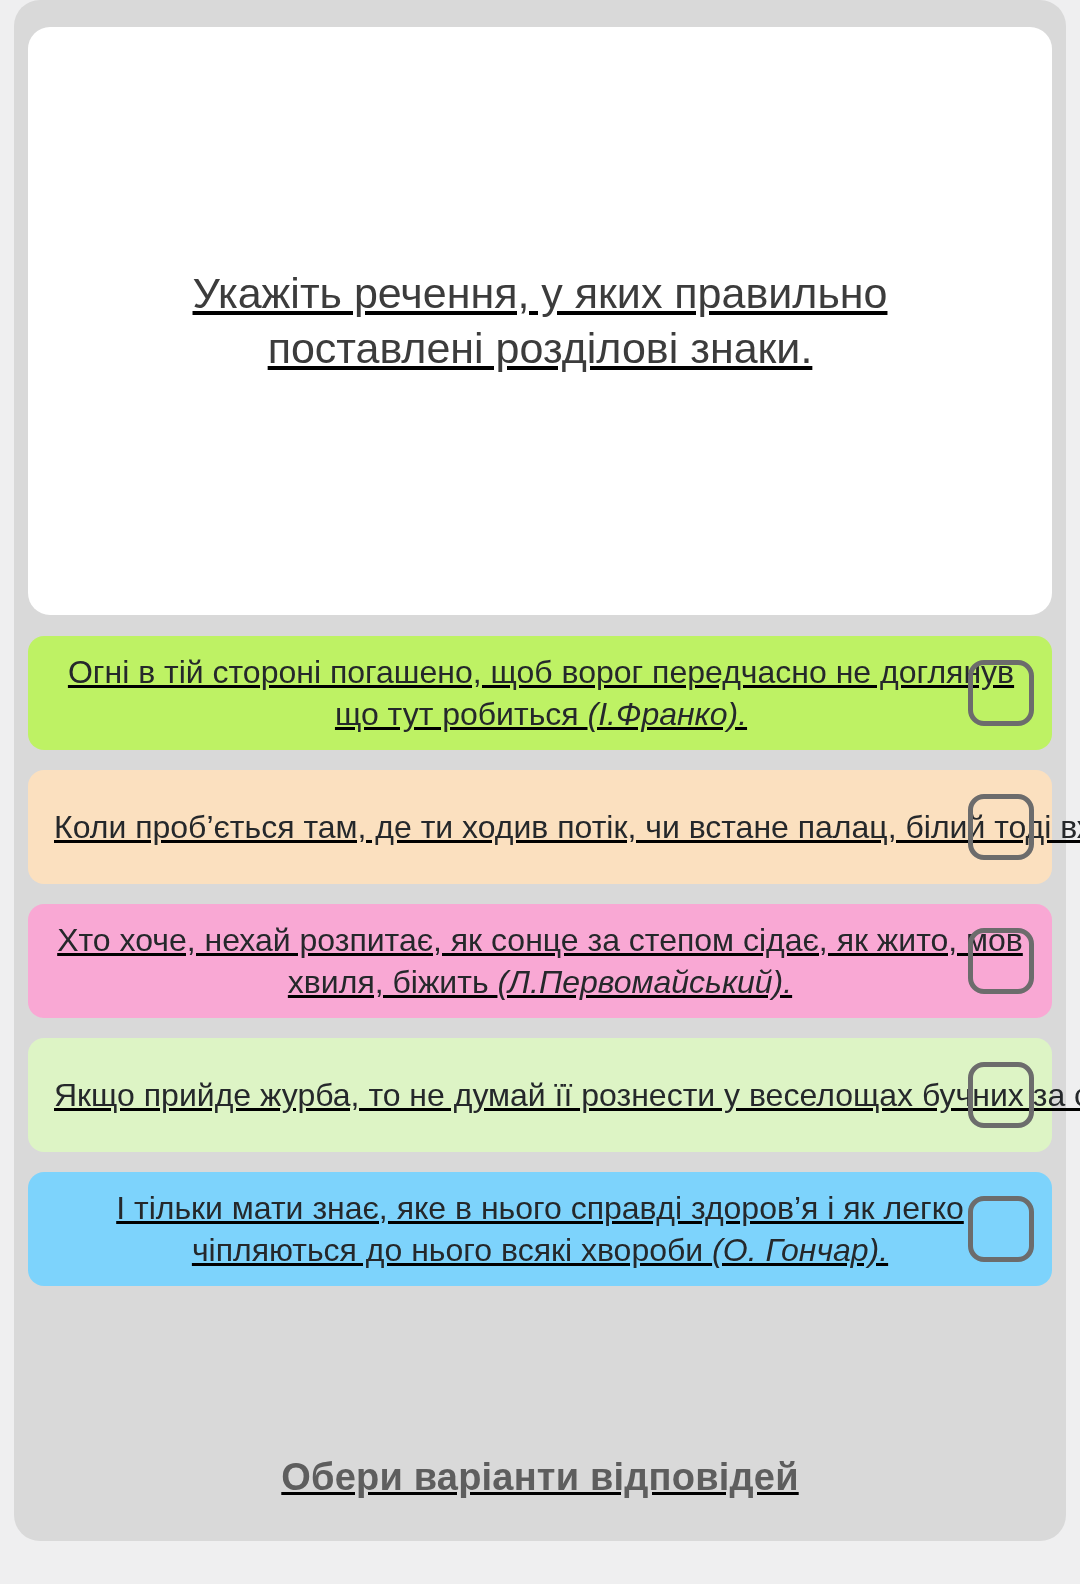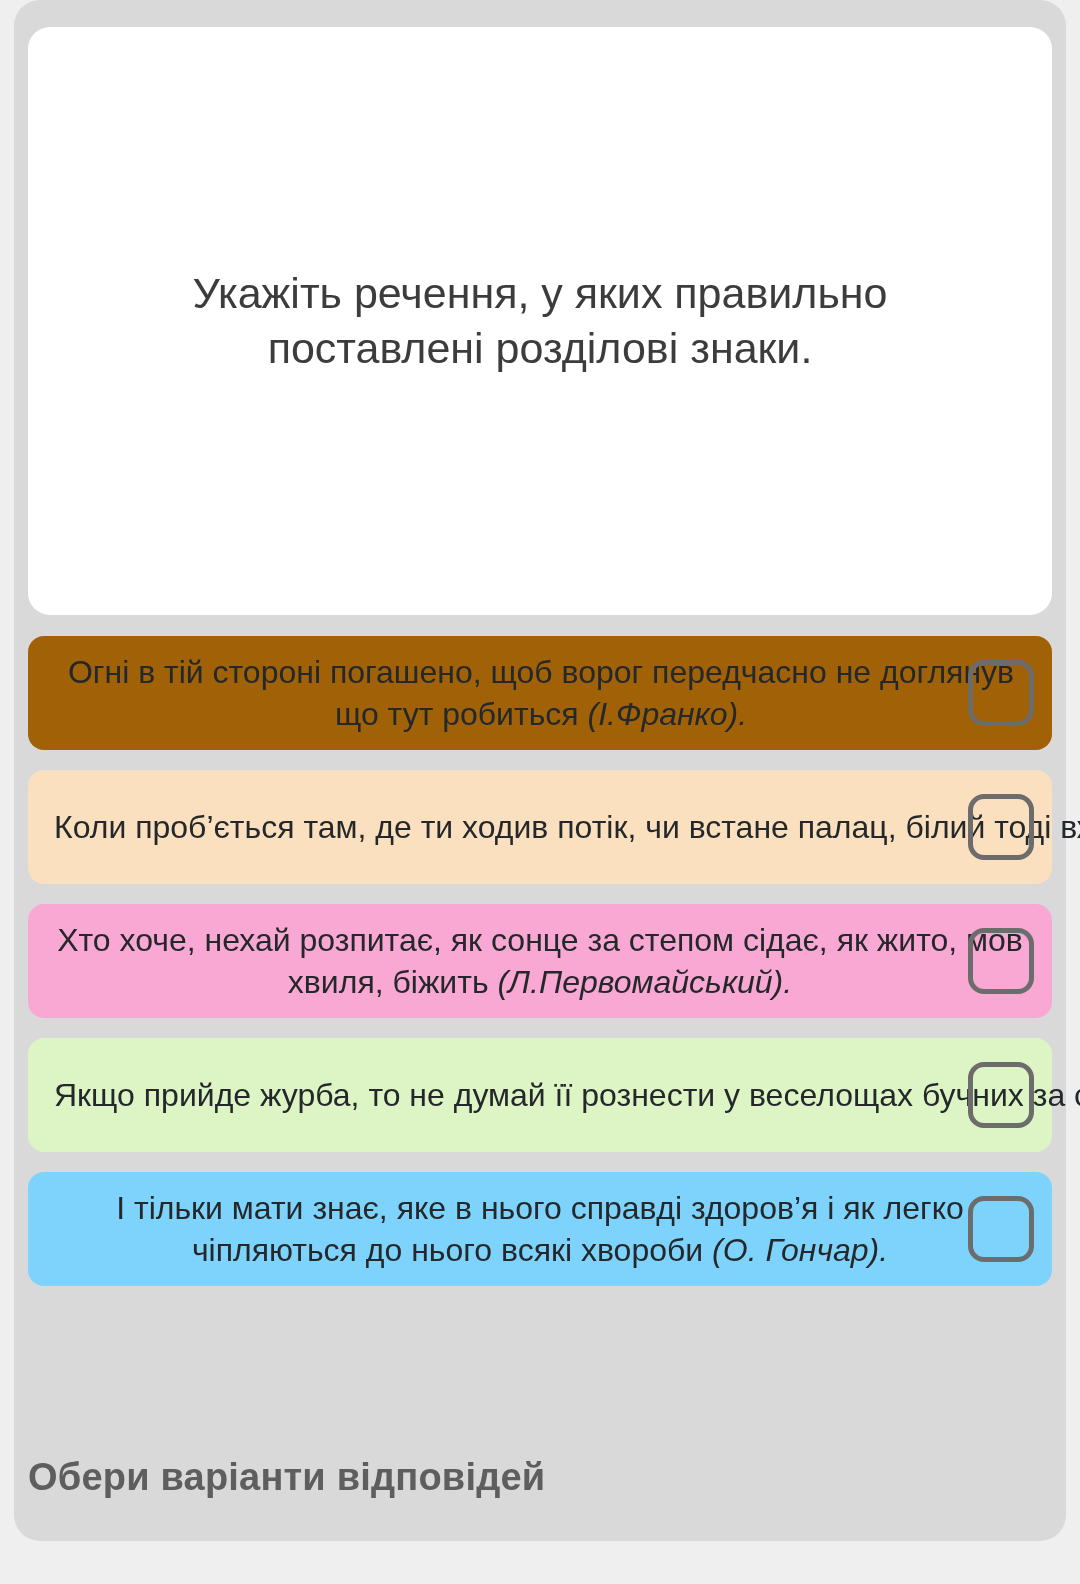--- a/index.html
+++ b/index.html
@@ -25,20 +25,21 @@
     position: relative;
     width: 1052px;
     height: 1541px;
     margin: 0 auto;
     background: #d9d9d9;
     border-radius: 26px;
     box-sizing: border-box;
     padding: 27px 14px 0 14px;
     display: flex;
     flex-direction: column;
+    text-decoration: underline;
   }
   .question-card {
     background: #ffffff;
     border-radius: 22px;
     height: 588px;
     display: flex;
     align-items: center;
     justify-content: center;
     box-sizing: border-box;
     padding: 40px 56px;
@@ -84,34 +85,34 @@
     right: 18px;
     top: 50%;
     transform: translateY(-50%);
     width: 66px;
     height: 66px;
     border: 5px solid #6c6c6c;
     border-radius: 16px;
     background: transparent;
     box-sizing: border-box;
   }
-  .opt-0 { background: #a16207; padding-left: 28px; }
+  .opt-0 { background: #bef264; padding-left: 28px; }
   .opt-1 { background: #fbe0bf; }
   .opt-2 { background: #f9a8d4; }
   .opt-3 { background: #ddf4c5; }
   .opt-4 { background: #7dd3fc; }
 
   .opt-1 .option-text, .opt-3 .option-text { white-space: nowrap; }
 
   .footer {
     margin-top: auto;
     height: 128px;
     display: flex;
     align-items: center;
-    justify-content: flex-start;
+    justify-content: center;
   }
   .footer-label {
     font-size: 38px;
     font-weight: bold;
     color: #5e5e5e;
     letter-spacing: 0.2px;
   }
 </style>
 </head>
 <body>

